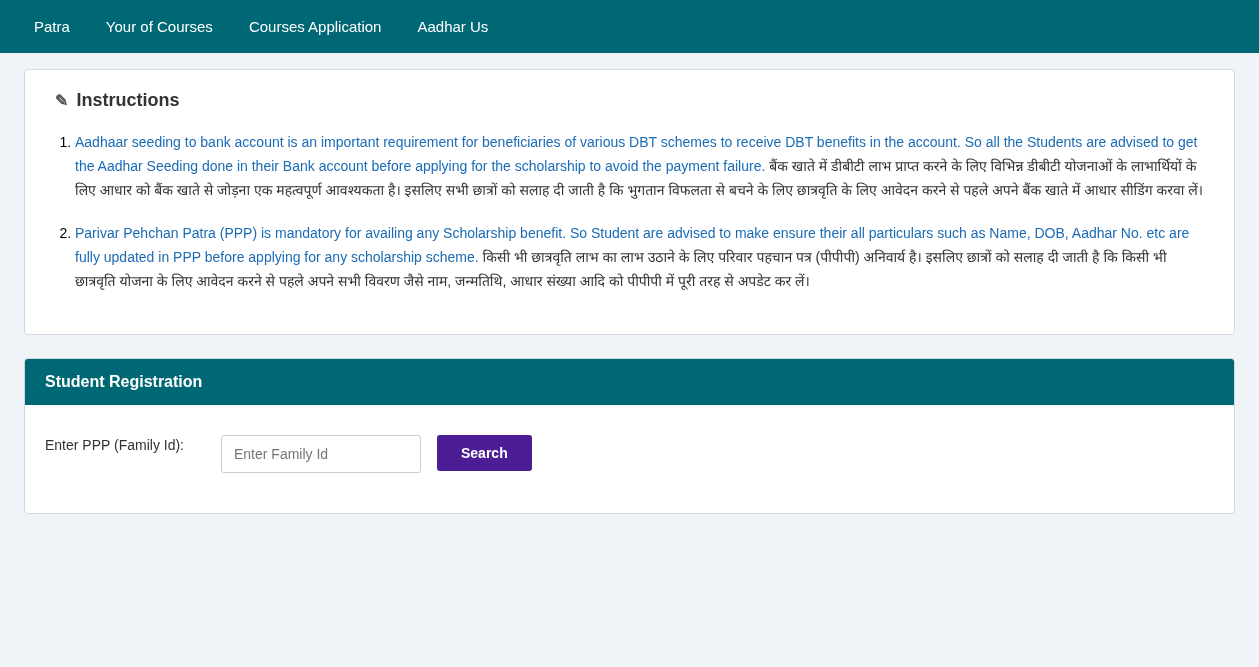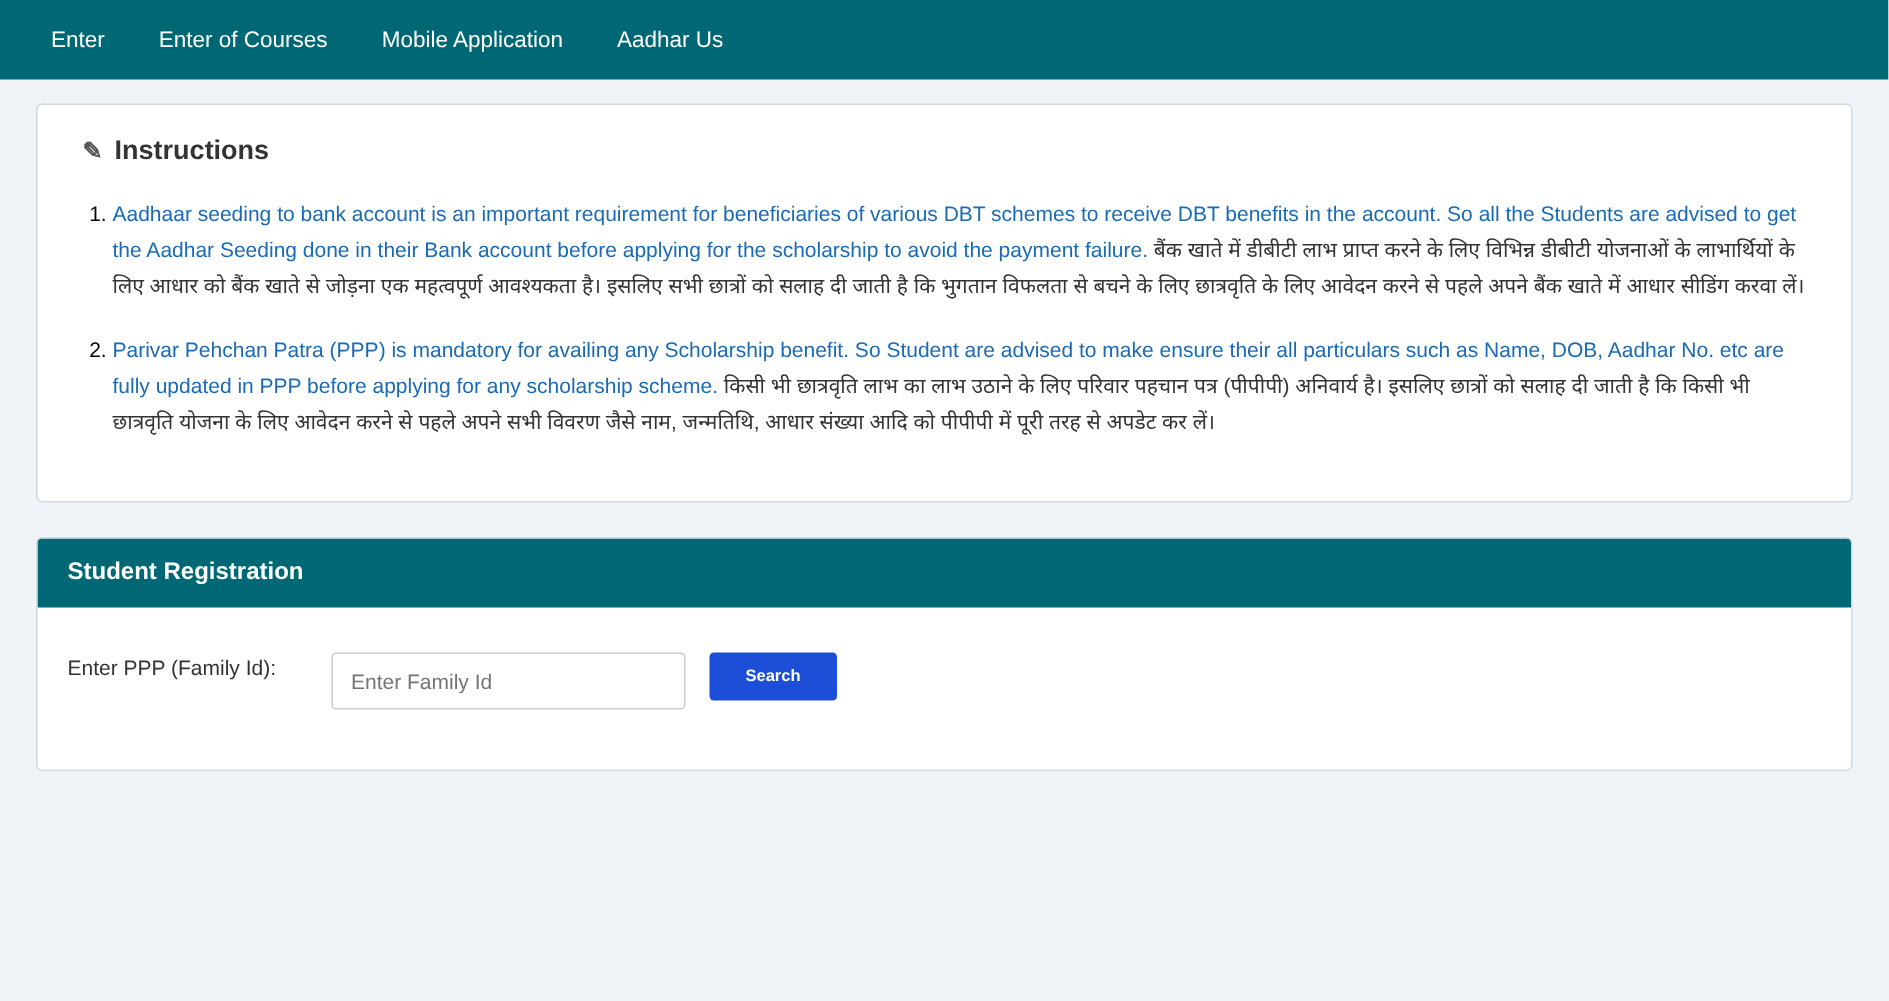--- a/index.html
+++ b/index.html
@@ -119,42 +119,42 @@
       min-width: 160px;
       line-height: 1.5;
     }
 
     .form-input {
       border: 1px solid #ccc;
       border-radius: 3px;
       padding: 10px 12px;
       font-size: 14px;
       color: #aaa;
-      width: 236px;
+      width: 200px;
       outline: none;
     }
 
     .btn-search {
-      background-color: #1d4ed8;
+      background-color: #4c1d95;
       color: #ffffff;
       border: none;
       border-radius: 3px;
       padding: 10px 24px;
-      font-size: 11px;
+      font-size: 14px;
       cursor: pointer;
       font-weight: bold;
     }
   </style>
 </head>
 <body>
 
 <nav>
-  <a class="nav-item">Enter</a>
-  <a class="nav-item">Enter of Courses</a>
-  <a class="nav-item">Mobile Application</a>
+  <a class="nav-item">Patra</a>
+  <a class="nav-item">Your of Courses</a>
+  <a class="nav-item">Courses Application</a>
   <a class="nav-item">Aadhar Us</a>
 </nav>
 
 <div class="main-content">
 
   <div class="card">
     <div class="card-title">
       <span class="edit-icon">✎</span>
       <span>Instructions</span>
     </div>

